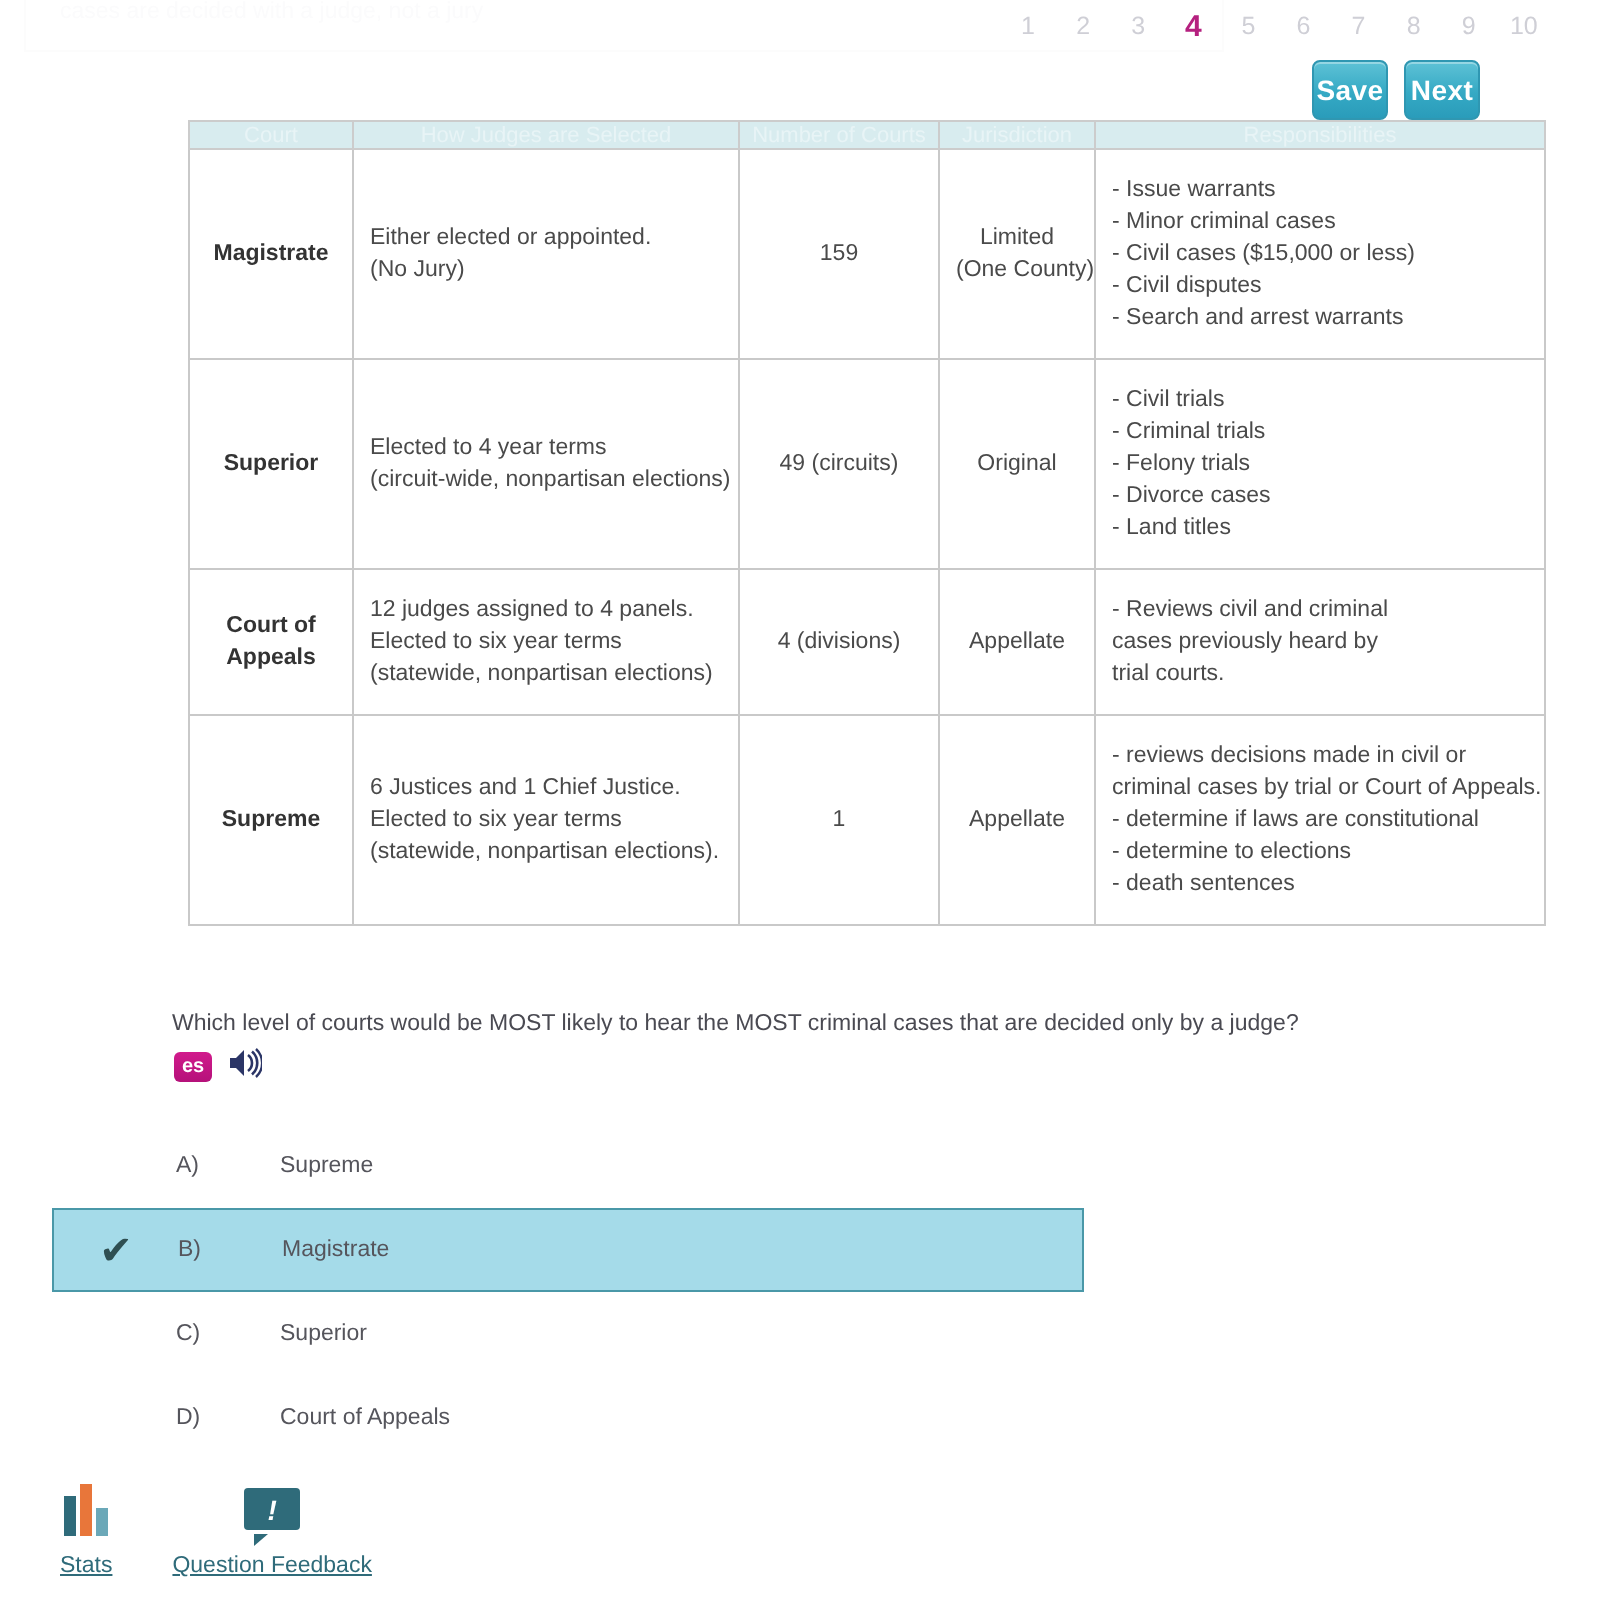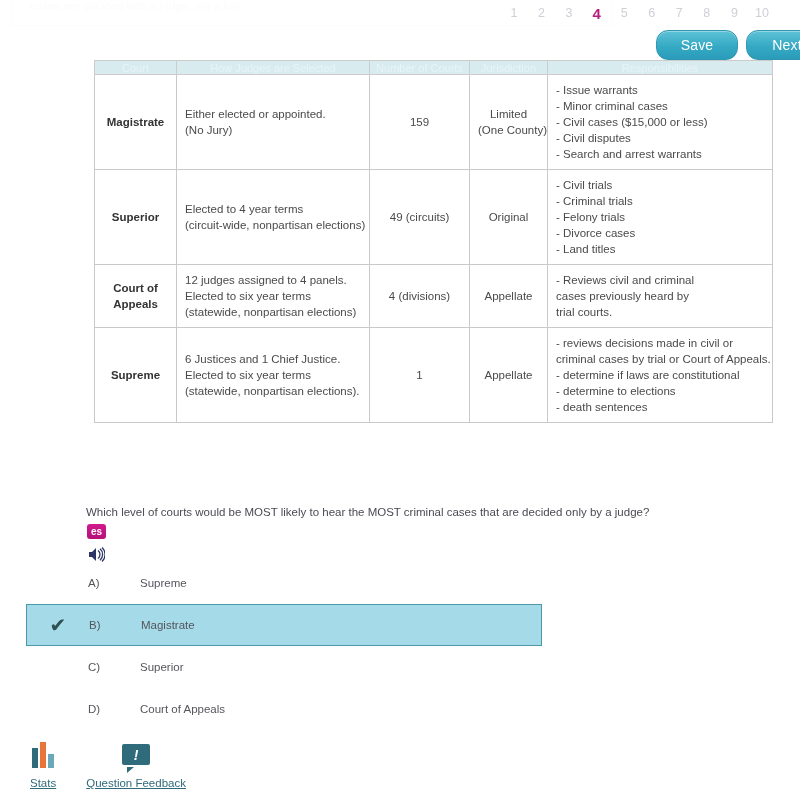--- a/index.html
+++ b/index.html
@@ -31,42 +31,42 @@
   }
   .pager .pg {
     font-size: 12.5px; color: #cfcfd6; text-align: center;
     width: 20px; cursor: pointer; user-select:none;
   }
   .pager .pg.active { color: #b5207f; font-weight: bold; font-size: 15px; }
 
   
   .btn-row { position: absolute; left: 656px; top: 30px; display: flex; gap: 8px; }
   .btn {
-    width: 82px; height: 30px; border-radius: 12px;
+    width: 38px; height: 30px; border-radius: 4px;
     background: linear-gradient(to bottom, #5ec2d6 0%, #35a9c4 55%, #2a9cba 100%);
     border: 1px solid #2f97b2;
-    color: #ffffff; font-size: 14px; font-weight: normal;
+    color: #ffffff; font-size: 14px; font-weight: bold;
     display: flex; align-items: center; justify-content: center;
     cursor: pointer; letter-spacing: .2px;
     box-shadow: inset 0 1px 0 rgba(255,255,255,.35);
   }
 
   
   .tbl-wrap { position: absolute; left: 94px; top: 60px; width: 678px; }
   table.courts {
     width: 678px; border-collapse: collapse; table-layout: fixed;
     font-size: 11.5px; color: #4a4a4a;
   }
   table.courts th {
     background: #d8ecef; color: #e8f4f6; height: 14px;
     font-size: 11px; font-weight: normal; padding: 0 6px;
     border: 1px solid #ccc; overflow: hidden; white-space: nowrap;
   }
   table.courts td {
-    border: 1px solid #c9c9c9; padding: 7px 8px; vertical-align: middle;
+    border: 1px solid #c9c9c9; padding: 12px 8px; vertical-align: middle;
     line-height: 16px;
   }
   td.c-name { font-weight: bold; color: #333; text-align: center; font-size: 11.5px; }
   td.c-num, td.c-jur { text-align: center; }
   td.c-sel { text-align: left; }
   td.c-resp { text-align: left; }
   .resp-line { display: block; white-space: nowrap; }
 
   
   .passage {
@@ -78,21 +78,21 @@
   .passage .ptext {
     position: absolute; left: 0; right: 0; top: 35px; text-align: center;
     font-size: 11.5px; color: #55555c;
   }
 
   
   .qtext {
     position: absolute; left: 86px; top: 506px; width: 640px;
     font-size: 11.5px; color: #4a4a52;
   }
-  .q-icons { position: absolute; left: 87px; top: 524px; display: flex; align-items: center; gap: 8px; flex-direction: column; }
+  .q-icons { position: absolute; left: 87px; top: 524px; display: flex; align-items: center; gap: 8px; }
   .es-badge {
     display: inline-flex; align-items: center; justify-content: center;
     width: 19px; height: 15px; border-radius: 3px;
     background: linear-gradient(to bottom,#d11a8c,#b5117a);
     color: #fff; font-size: 10px; font-weight: bold; cursor: pointer;
   }
   .q-icons .spk { cursor: pointer; }
 
   
   .options { position: absolute; left: 26px; top: 562px; width: 516px; }

